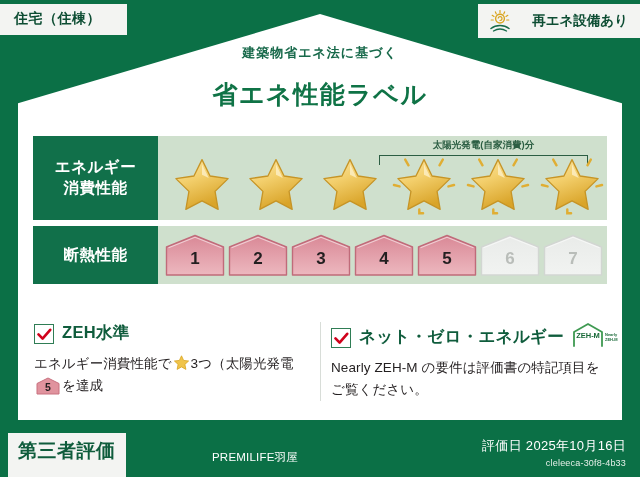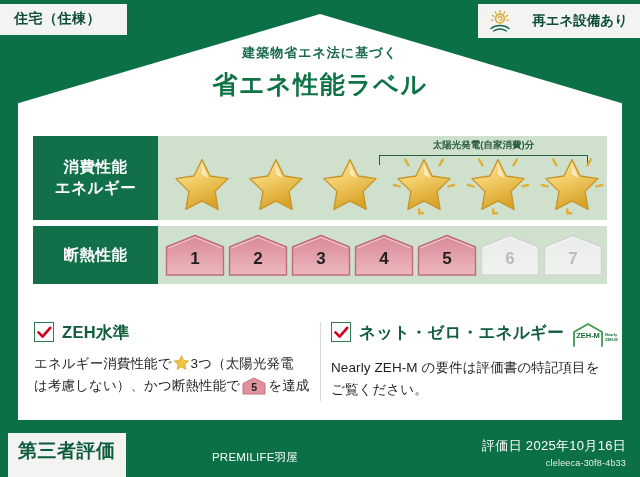--- a/index.html
+++ b/index.html
@@ -62,21 +62,21 @@
     text-align: center;
     z-index: 5;
   }
   .title-sub {
     font-size: 13px;
     font-weight: bold;
     color: #17694a;
     letter-spacing: 1px;
   }
   .title-main {
-    margin-top: 6px;
+    margin-top: 16px;
     font-size: 25px;
     font-weight: bold;
     color: #0f7346;
     letter-spacing: 1.5px;
   }
 
   
   .metrics {
     position: absolute;
     left: 33px; top: 136px;
@@ -185,21 +185,21 @@
     position: absolute;
     left: 24px; top: 322px;
     width: 592px;
     display: flex;
     z-index: 5;
   }
   .panel { width: 50%; padding: 0 10px; position: relative; }
   .panel.right { border-left: 1px solid #d8ddd8; }
   .panel-head {
     display: flex;
-    align-items: flex-start;
+    align-items: flex-end;
     gap: 8px;
     margin-bottom: 9px;
   }
   .check-box {
     width: 20px; height: 20px;
     flex: none;
     border: 1.6px solid #2f7d55;
     background: #fff;
     display: flex;
     align-items: center;
@@ -294,22 +294,22 @@
 
   <div class="title-wrap">
     <div class="title-sub">建築物省エネ法に基づく</div>
     <div class="title-main">省エネ性能ラベル</div>
   </div>
 
   <div class="metrics">
 
     <div class="metric-row row-energy">
       <div class="metric-name">
+        <span>エネルギー</span>
         <span>消費性能</span>
-        <span>エネルギー</span>
       </div>
       <div class="metric-value">
 
         <div class="solar-bracket">
           <div class="solar-bracket-label">太陽光発電(自家消費)分</div>
           <div class="solar-bracket-line"></div>
         </div>
 
         <div class="stars-strip" id="stars-strip">
             <div class="star-cell">
@@ -532,21 +532,21 @@
           <svg width="15" height="13" viewBox="0 0 15 13">
             <path d="M1.5 6.4 L5.6 10.6 L13.2 1.8" fill="none" stroke="#d0021b" stroke-width="2.6" stroke-linecap="round" stroke-linejoin="round"></path>
           </svg>
         </span>
         <span class="panel-title">ZEH水準</span>
       </div>
       <div class="panel-body">
         <span>エネルギー消費性能で</span><svg class="inline-star" width="17" height="16" viewBox="0 0 17 16">
           <path d="M8.5 0.8 L10.6 5.4 L15.6 6.0 L11.9 9.4 L12.9 14.4 L8.5 11.9 L4.1 14.4 L5.1 9.4 L1.4 6.0 L6.4 5.4 Z" fill="#f0c44a" stroke="#d9a521" stroke-width="0.8" stroke-linejoin="round"></path>
         </svg><span>3つ（太陽光発電</span><br>
-        <span>は考慮しない）、かつ断熱性能で</span><span class="inline-grade" style="display:inline-block;position:relative;width:24px;height:18px;">
+        <span class="inline-grade" style="display:inline-block;position:relative;width:24px;height:18px;">
           <svg width="24" height="18" viewBox="0 0 24 18" style="position:absolute;left:0;top:0;">
             <path d="M1 17 L1 6.5 L12 1 L23 6.5 L23 17 Z" fill="#e0939e" stroke="#c9717f" stroke-width="1"></path>
           </svg>
           <span style="position:absolute;left:0;top:0;width:24px;height:18px;display:flex;align-items:center;justify-content:center;padding-top:4px;font-size:10.5px;font-weight:bold;color:#231f20;">5</span>
         </span><span>を達成</span>
       </div>
     </div>
 
     <div class="panel right">
       <div class="panel-head">

